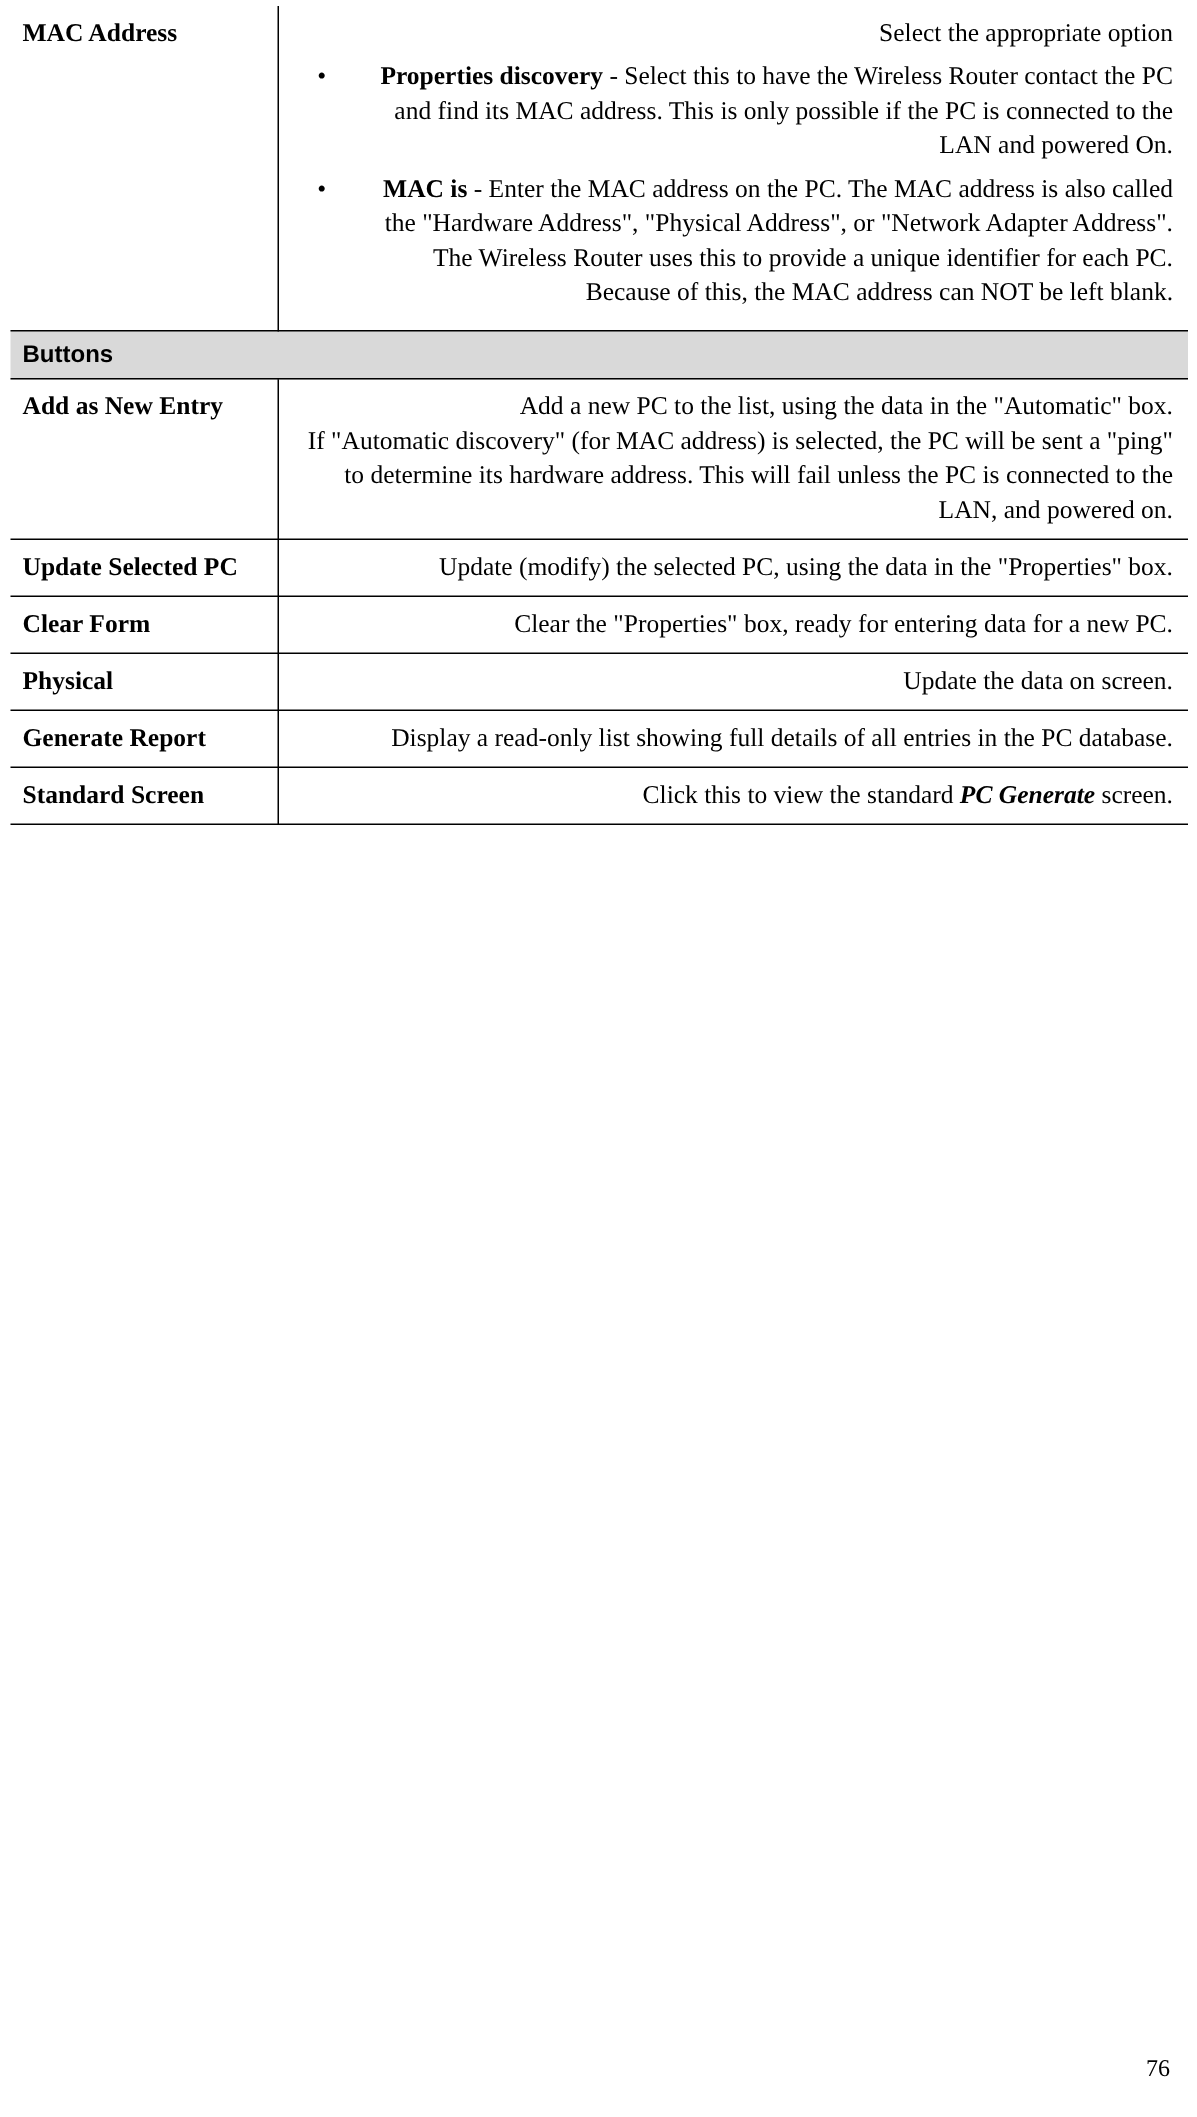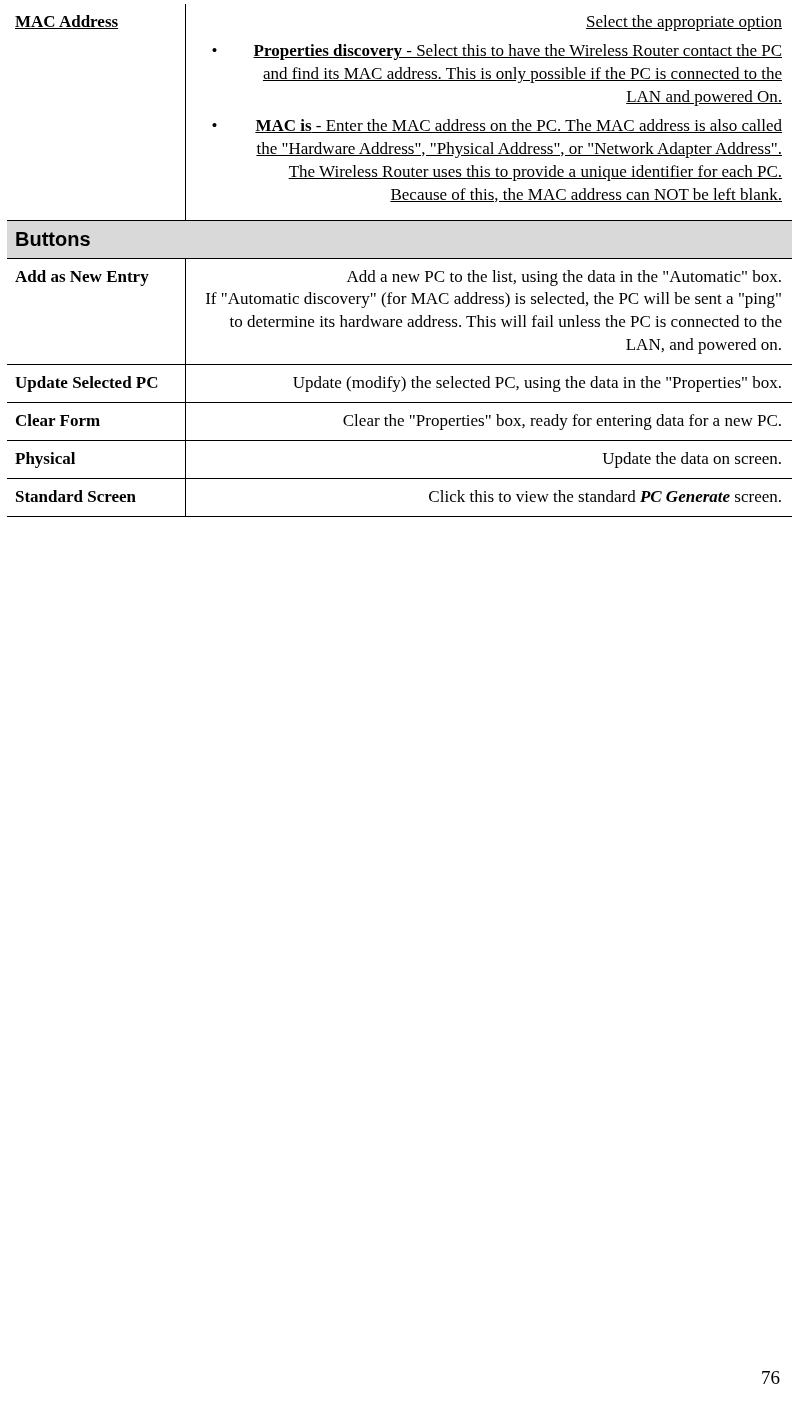--- a/index.html
+++ b/index.html
@@ -28,38 +28,37 @@
     }
     td, th {
       border-top: 1px solid #000;
       border-bottom: 1px solid #000;
       padding: 7px 8px 7px 8px;
       vertical-align: top;
       text-align: left;
     }
     tr:first-child td, tr:first-child th {
       border-top: none;
-      text-decoration: underline;
     }
     th.label {
       width: 178px;
       font-weight: bold;
       border-right: 1px solid #000;
       padding-left: 8px;
     }
     td.desc {
       padding-left: 10px;
       padding-right: 10px;
       text-align: right;
     }
     .section-header {
       background: #d9d9d9;
       font-family: Arial, Helvetica, sans-serif;
       font-weight: bold;
-      font-size: 20px;
+      font-size: 16px;
       padding: 5px 8px;
     }
     ul.bullets {
       list-style: none;
       margin: 6px 0 0 0;
       padding: 0;
     }
     ul.bullets li {
       position: relative;
       padding-left: 42px;
@@ -76,21 +75,21 @@
       font-weight: bold;
     }
     .italic-bold {
       font-weight: bold;
       font-style: italic;
     }
     .page-number {
       position: absolute;
       bottom: 20px;
       right: 18px;
-      font-size: 19px;
+      font-size: 16px;
     }
   </style>
 </head>
 <body>
 
 <div class="page-content">
   <table>
     <tbody>
         <tr>
       <th class="label">MAC Address</th>
@@ -118,20 +117,24 @@
     </tr>
     <tr>
       <th class="label">Clear Form</th>
       <td class="desc">Clear the "Properties" box, ready for entering data for a new PC.</td>
     </tr>
     <tr>
       <th class="label">Physical</th>
       <td class="desc">Update the data on screen.</td>
     </tr>
     <tr>
+      <th class="label">Generate Report</th>
+      <td class="desc">Display a read-only list showing full details of all entries in the PC database.</td>
+    </tr>
+    <tr>
       <th class="label">Standard Screen</th>
       <td class="desc"><span>Click this to view the standard </span><span class="italic-bold">PC Generate</span><span> screen.</span></td>
     </tr>
   </tbody>
     </table>
 </div>
 
 <div class="page-number">76</div>
 
 </body></html>

